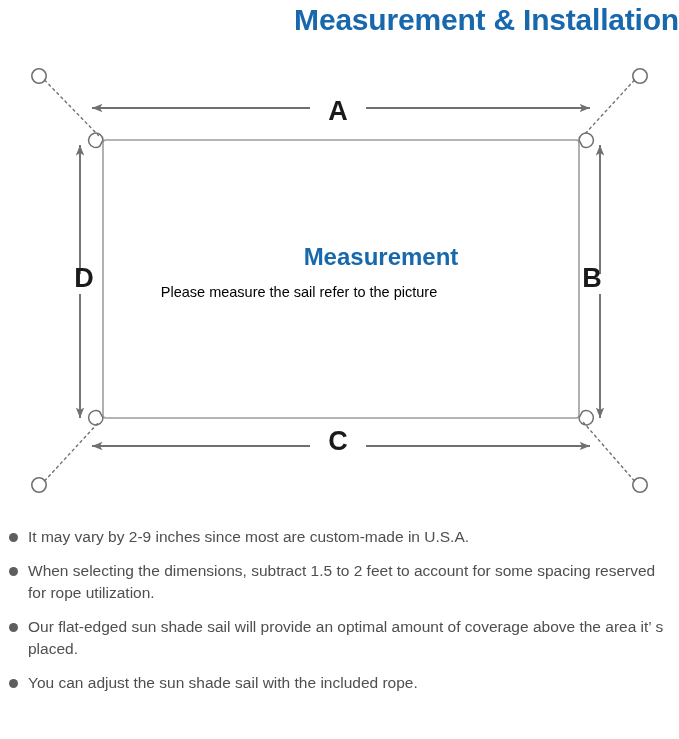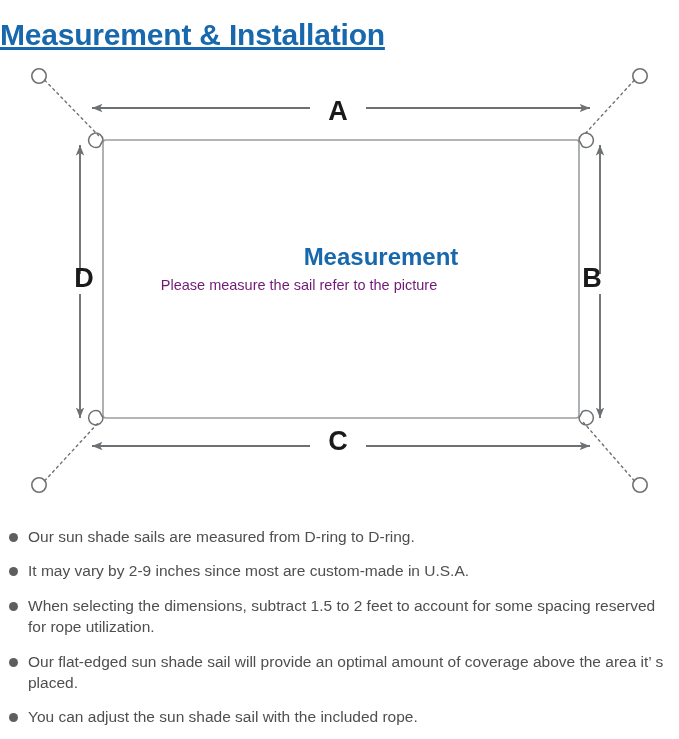--- a/index.html
+++ b/index.html
@@ -19,31 +19,30 @@
     position: relative;
     width: 679px;
     height: 739px;
     background: #ffffff;
   }
 
   
   .title {
     position: absolute;
     left: 0;
-    top: 15px;
+    top: 0;
     width: 679px;
     height: 44px;
     line-height: 40px;
-    text-align: left;
+    text-align: right;
     font-size: 30px;
     font-weight: bold;
     color: #1868ad;
     letter-spacing: -0.2px;
     white-space: nowrap;
-    text-decoration: underline;
   }
 
   
   .diagram {
     position: absolute;
     left: 0;
     top: 46px;
     width: 679px;
     height: 470px;
     display: block;
@@ -57,25 +56,25 @@
     width: 556px;
     text-align: center;
     font-size: 24px;
     font-weight: bold;
     color: #1868ad;
     white-space: nowrap;
   }
   .sail-sub {
     position: absolute;
     left: 103px;
-    top: 277px;
+    top: 284px;
     width: 392px;
     text-align: center;
     font-size: 14.5px;
-    color: #701a75;
+    color: #000000;
     white-space: nowrap;
   }
 
   
   .dim-letter {
     position: absolute;
     font-size: 27px;
     font-weight: bold;
     color: #1a1a1a;
     text-align: center;
@@ -179,24 +178,20 @@
   <div class="sail-sub">Please measure the sail refer to the picture</div>
 
   <div class="dim-letter dim-A">A</div>
   <div class="dim-letter dim-B">B</div>
   <div class="dim-letter dim-C">C</div>
   <div class="dim-letter dim-D">D</div>
 
   <div class="notes">
     <div class="note">
       <span class="note-bullet"></span>
-      <span class="note-text">Our sun shade sails are measured from D-ring to D-ring.</span>
-    </div>
-    <div class="note">
-      <span class="note-bullet"></span>
       <span class="note-text">It may vary by 2-9 inches since most are custom-made in U.S.A.</span>
     </div>
     <div class="note">
       <span class="note-bullet"></span>
       <span class="note-text">When selecting the dimensions, subtract 1.5 to 2 feet to account for some spacing reserved for rope utilization.</span>
     </div>
     <div class="note">
       <span class="note-bullet"></span>
       <span class="note-text">Our flat-edged sun shade sail will provide an optimal amount of coverage above the area it’ s placed.</span>
     </div>

